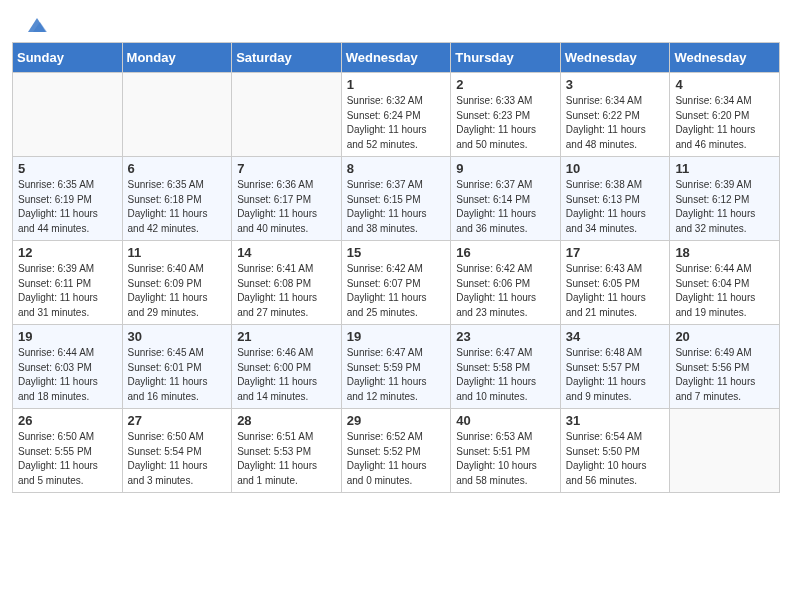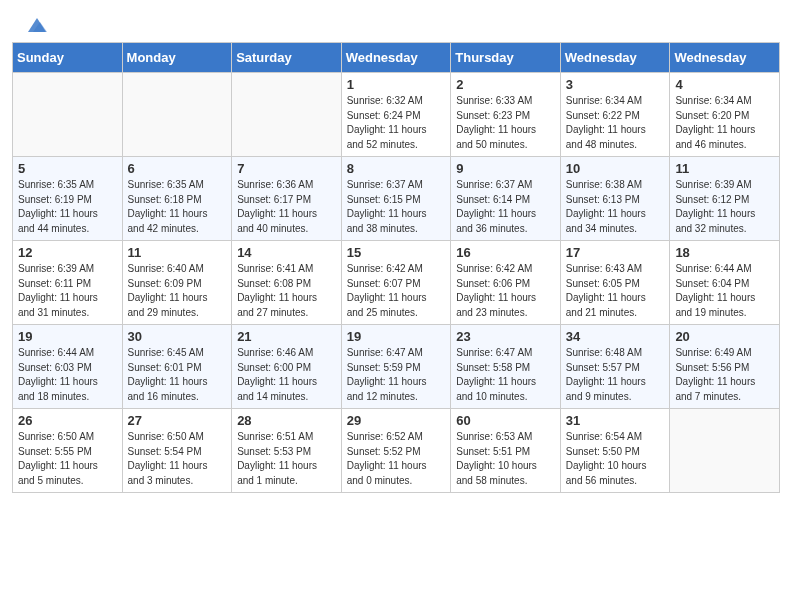--- a/index.html
+++ b/index.html
@@ -253,21 +253,21 @@
         </td>
         <td>
           <span class="day-num">28</span>
           <div class="day-info">Sunrise: 6:51 AM<br>Sunset: 5:53 PM<br>Daylight: 11 hours and 1 minute.</div>
         </td>
         <td>
           <span class="day-num">29</span>
           <div class="day-info">Sunrise: 6:52 AM<br>Sunset: 5:52 PM<br>Daylight: 11 hours and 0 minutes.</div>
         </td>
         <td>
-          <span class="day-num">60</span>
+          <span class="day-num">40</span>
           <div class="day-info">Sunrise: 6:53 AM<br>Sunset: 5:51 PM<br>Daylight: 10 hours and 58 minutes.</div>
         </td>
         <td>
           <span class="day-num">31</span>
           <div class="day-info">Sunrise: 6:54 AM<br>Sunset: 5:50 PM<br>Daylight: 10 hours and 56 minutes.</div>
         </td>
         <td class="empty"></td>
       </tr>
     </tbody>
 </table>

